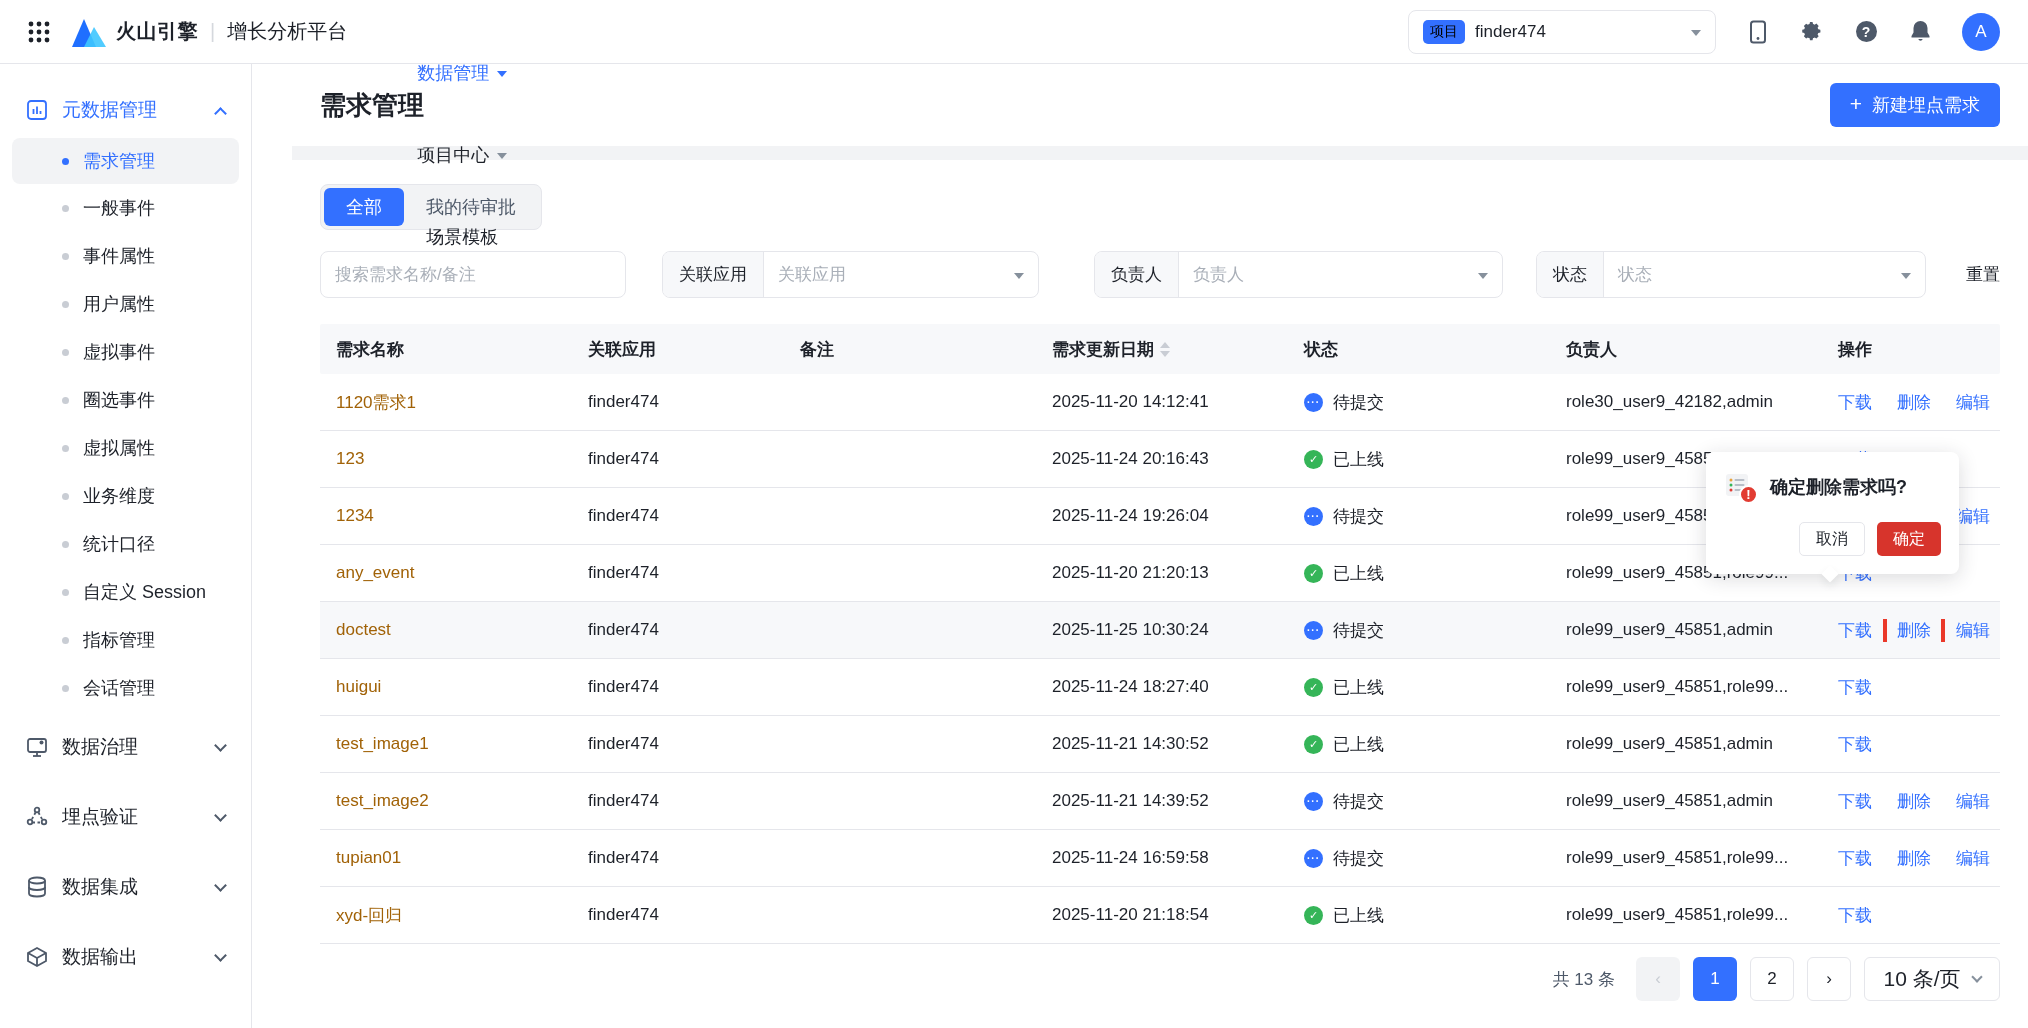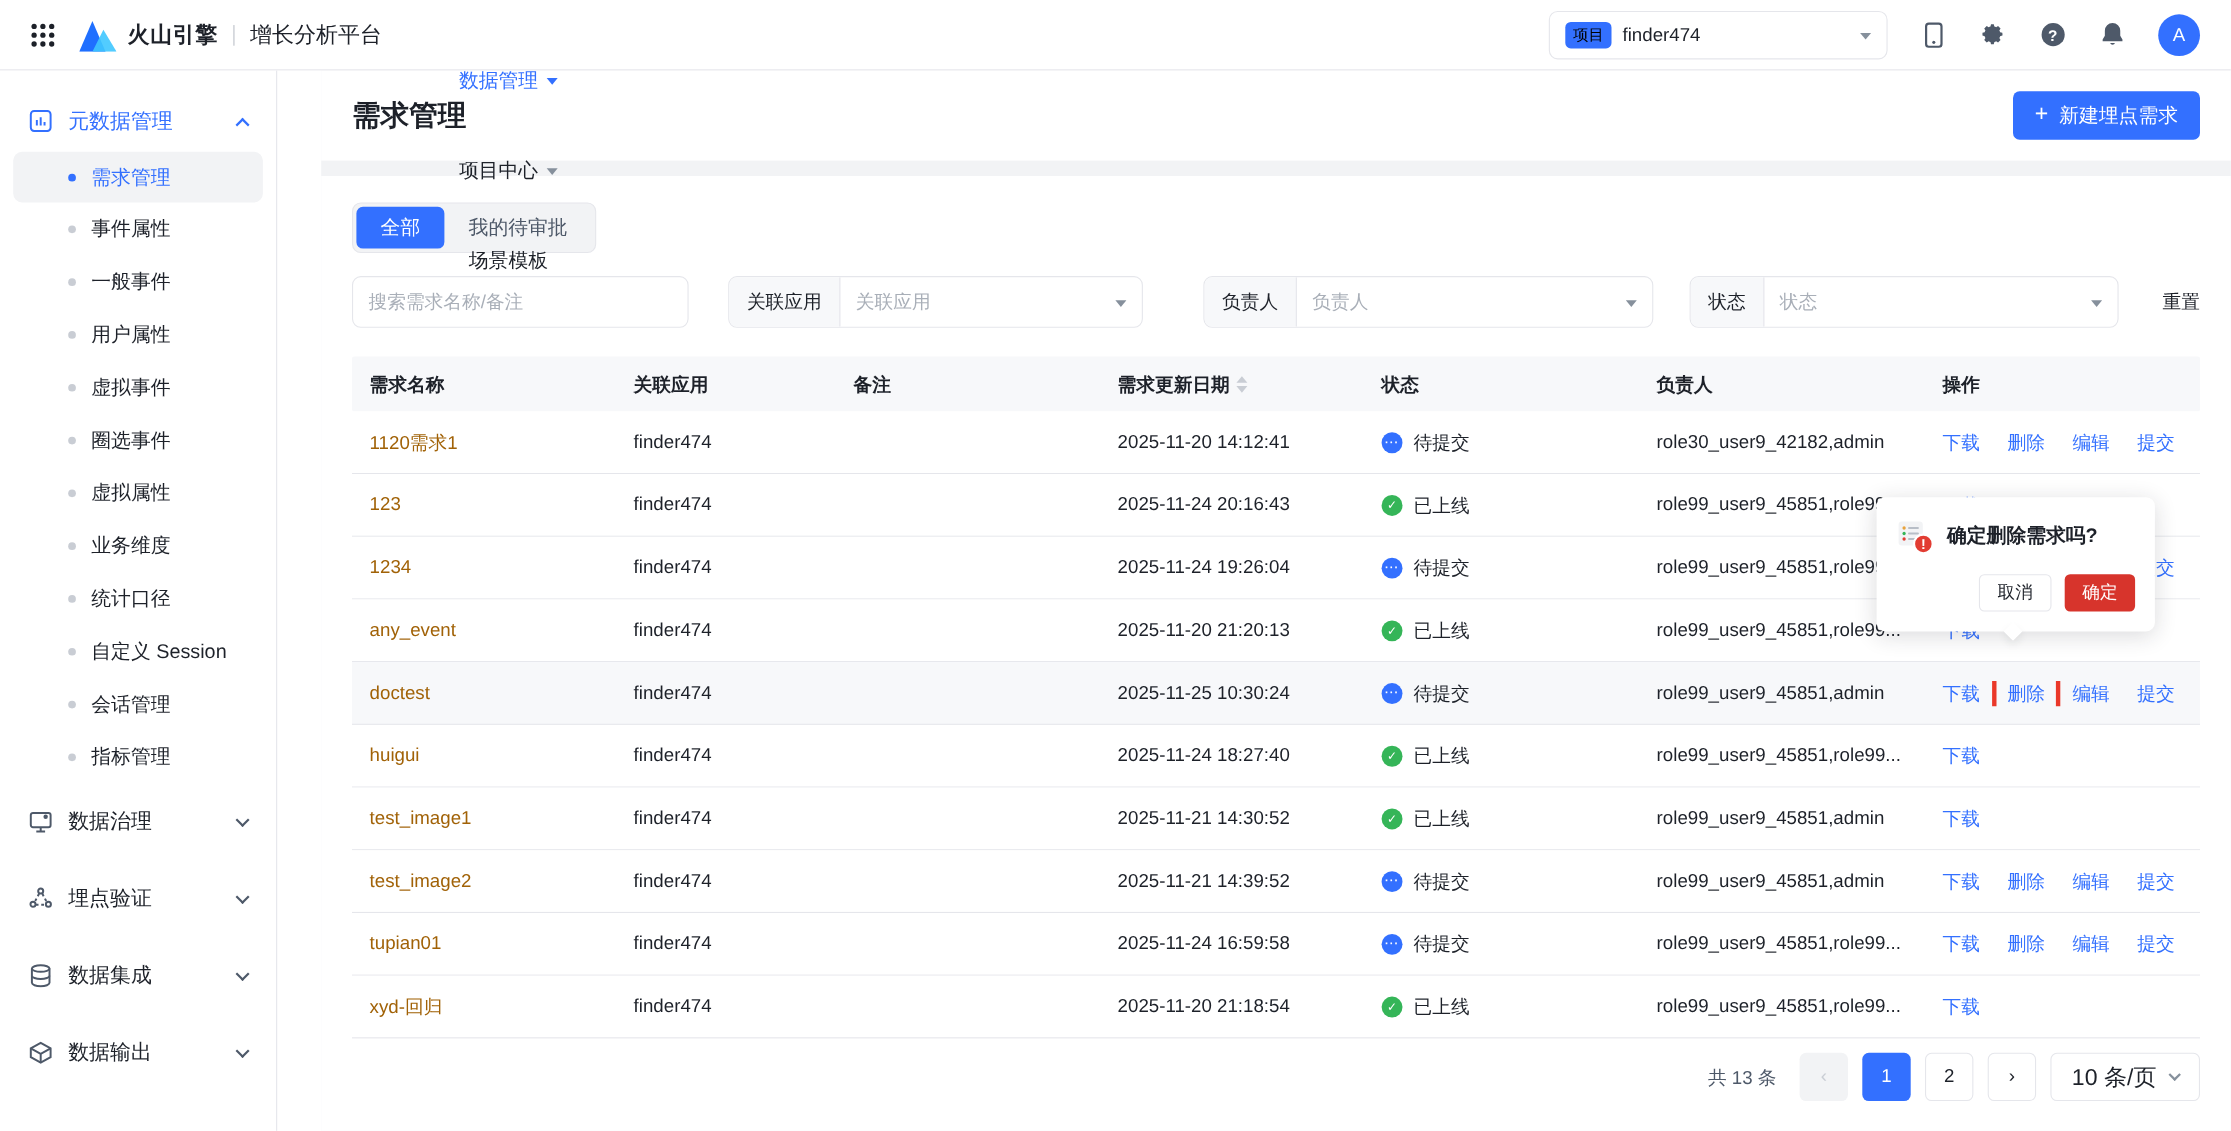--- a/index.html
+++ b/index.html
@@ -72,21 +72,21 @@
   .search-input::placeholder { color:#a9afb8; }
   .filter-group { display:flex; height:47px; border:1px solid #e5e6eb; border-radius:8px; overflow:hidden; }
   .filter-label { background:#f7f8fa; border-right:1px solid #e5e6eb; display:flex; align-items:center;
     padding:0 16px; font-size:17px; color:#1d2129; white-space:nowrap; }
   .filter-select { display:flex; align-items:center; padding:0 14px; font-size:17px; color:#a9afb8; cursor:pointer; }
   .filter-select .caret { margin-left:auto; }
   .reset-link { font-size:17px; color:#1d2129; cursor:pointer; margin-left:40px; white-space:nowrap; }
 
   
   .table { margin-top:26px; }
-  .t-row { display:grid; grid-template-columns:240px 200px 240px 240px 250px 260px 1fr; align-items:center; }
+  .t-row { display:grid; grid-template-columns:240px 200px 240px 240px 250px 260px 1fr; align-items:center;gap:12px; }
   .t-head { background:#f7f8fa; height:50px; border-radius:2px; font-weight:700; font-size:17px; }
   .t-head .t-cell { color:#1d2129; display:flex; align-items:center; gap:6px; }
   .t-cell { padding-left:16px; font-size:17px; overflow:hidden; text-overflow:ellipsis; white-space:nowrap; }
   .t-body .t-row { height:57px; border-bottom:1px solid #e5e6eb; background:#fff; }
   .t-body .t-row.hl { background:#f7f8fa; }
   .name-link { color:#a16207; cursor:pointer; text-decoration:none; }
   .status { display:flex; align-items:center; gap:10px; }
   .status-ico { width:19px; height:19px; border-radius:50%; color:#fff; font-size:11px; display:flex;
     align-items:center; justify-content:center; flex:none; font-weight:700; }
   .status-ico.pending { background:#3370ff; letter-spacing:1px; font-size:10px; }
@@ -216,28 +216,28 @@
     <span>元数据管理</span>
     <span class="chev up"></span>
   </div>
   <div id="side-items">
       <div class="side-item active">
         <span class="dot"></span>
         <span>需求管理</span>
       </div>
       <div class="side-item">
         <span class="dot"></span>
+        <span>一般事件</span>
+      </div>
+      <div class="side-item">
+        <span class="dot"></span>
         <span>事件属性</span>
       </div>
       <div class="side-item">
         <span class="dot"></span>
-        <span>一般事件</span>
-      </div>
-      <div class="side-item">
-        <span class="dot"></span>
         <span>用户属性</span>
       </div>
       <div class="side-item">
         <span class="dot"></span>
         <span>虚拟事件</span>
       </div>
       <div class="side-item">
         <span class="dot"></span>
         <span>圈选事件</span>
       </div>
@@ -252,25 +252,25 @@
       <div class="side-item">
         <span class="dot"></span>
         <span>统计口径</span>
       </div>
       <div class="side-item">
         <span class="dot"></span>
         <span>自定义 Session</span>
       </div>
       <div class="side-item">
         <span class="dot"></span>
+        <span>指标管理</span>
+      </div>
+      <div class="side-item">
+        <span class="dot"></span>
         <span>会话管理</span>
-      </div>
-      <div class="side-item">
-        <span class="dot"></span>
-        <span>指标管理</span>
       </div>
     </div>
   <div id="side-sections">
       <div class="side-section bottom">
         <svg class="s-icon" viewBox="0 0 22 22" fill="none" stroke="#4e5969" stroke-width="1.8">
           <rect x="2" y="3" width="18" height="13" rx="2"></rect>
           <line x1="11" y1="16" x2="11" y2="20"></line>
           <line x1="7" y1="20" x2="15" y2="20"></line>
           <circle cx="15.5" cy="6.5" r="2" fill="#4e5969" stroke="none"></circle>
         </svg>

